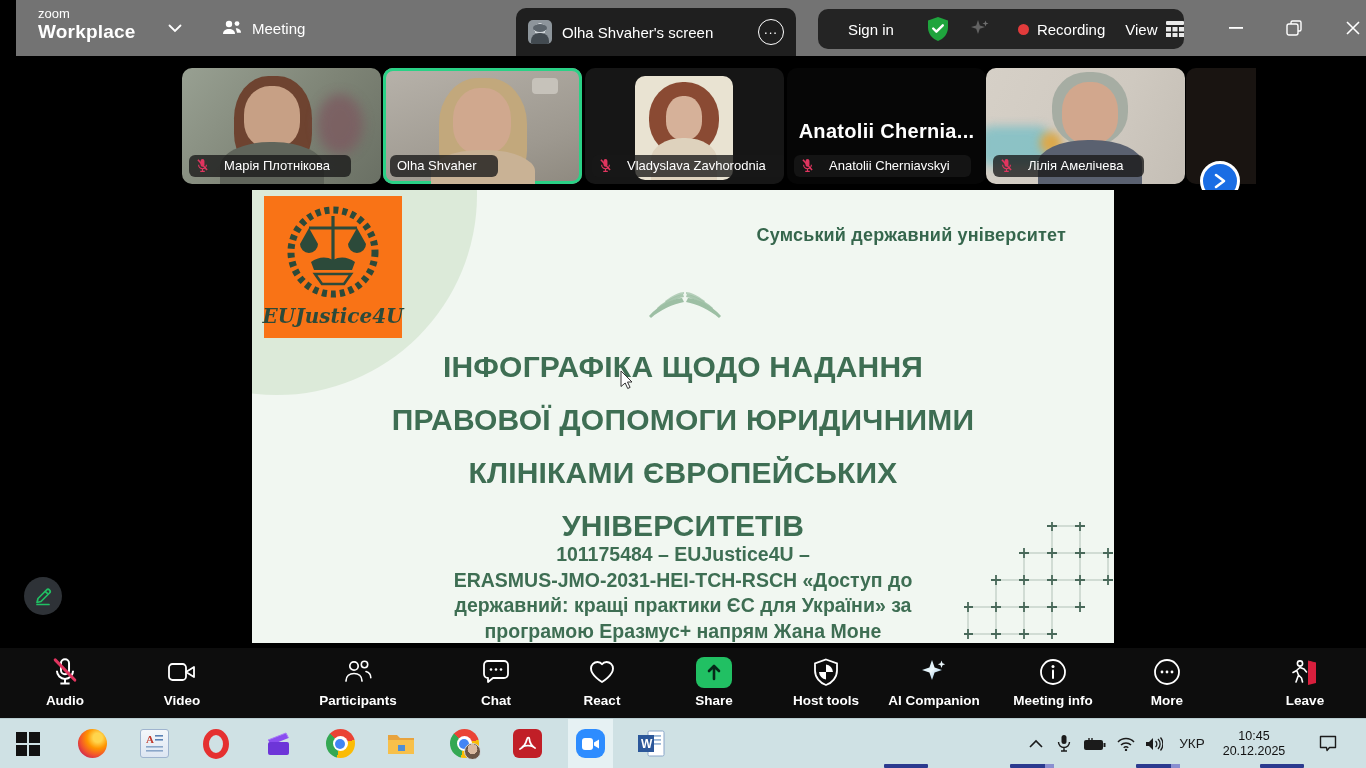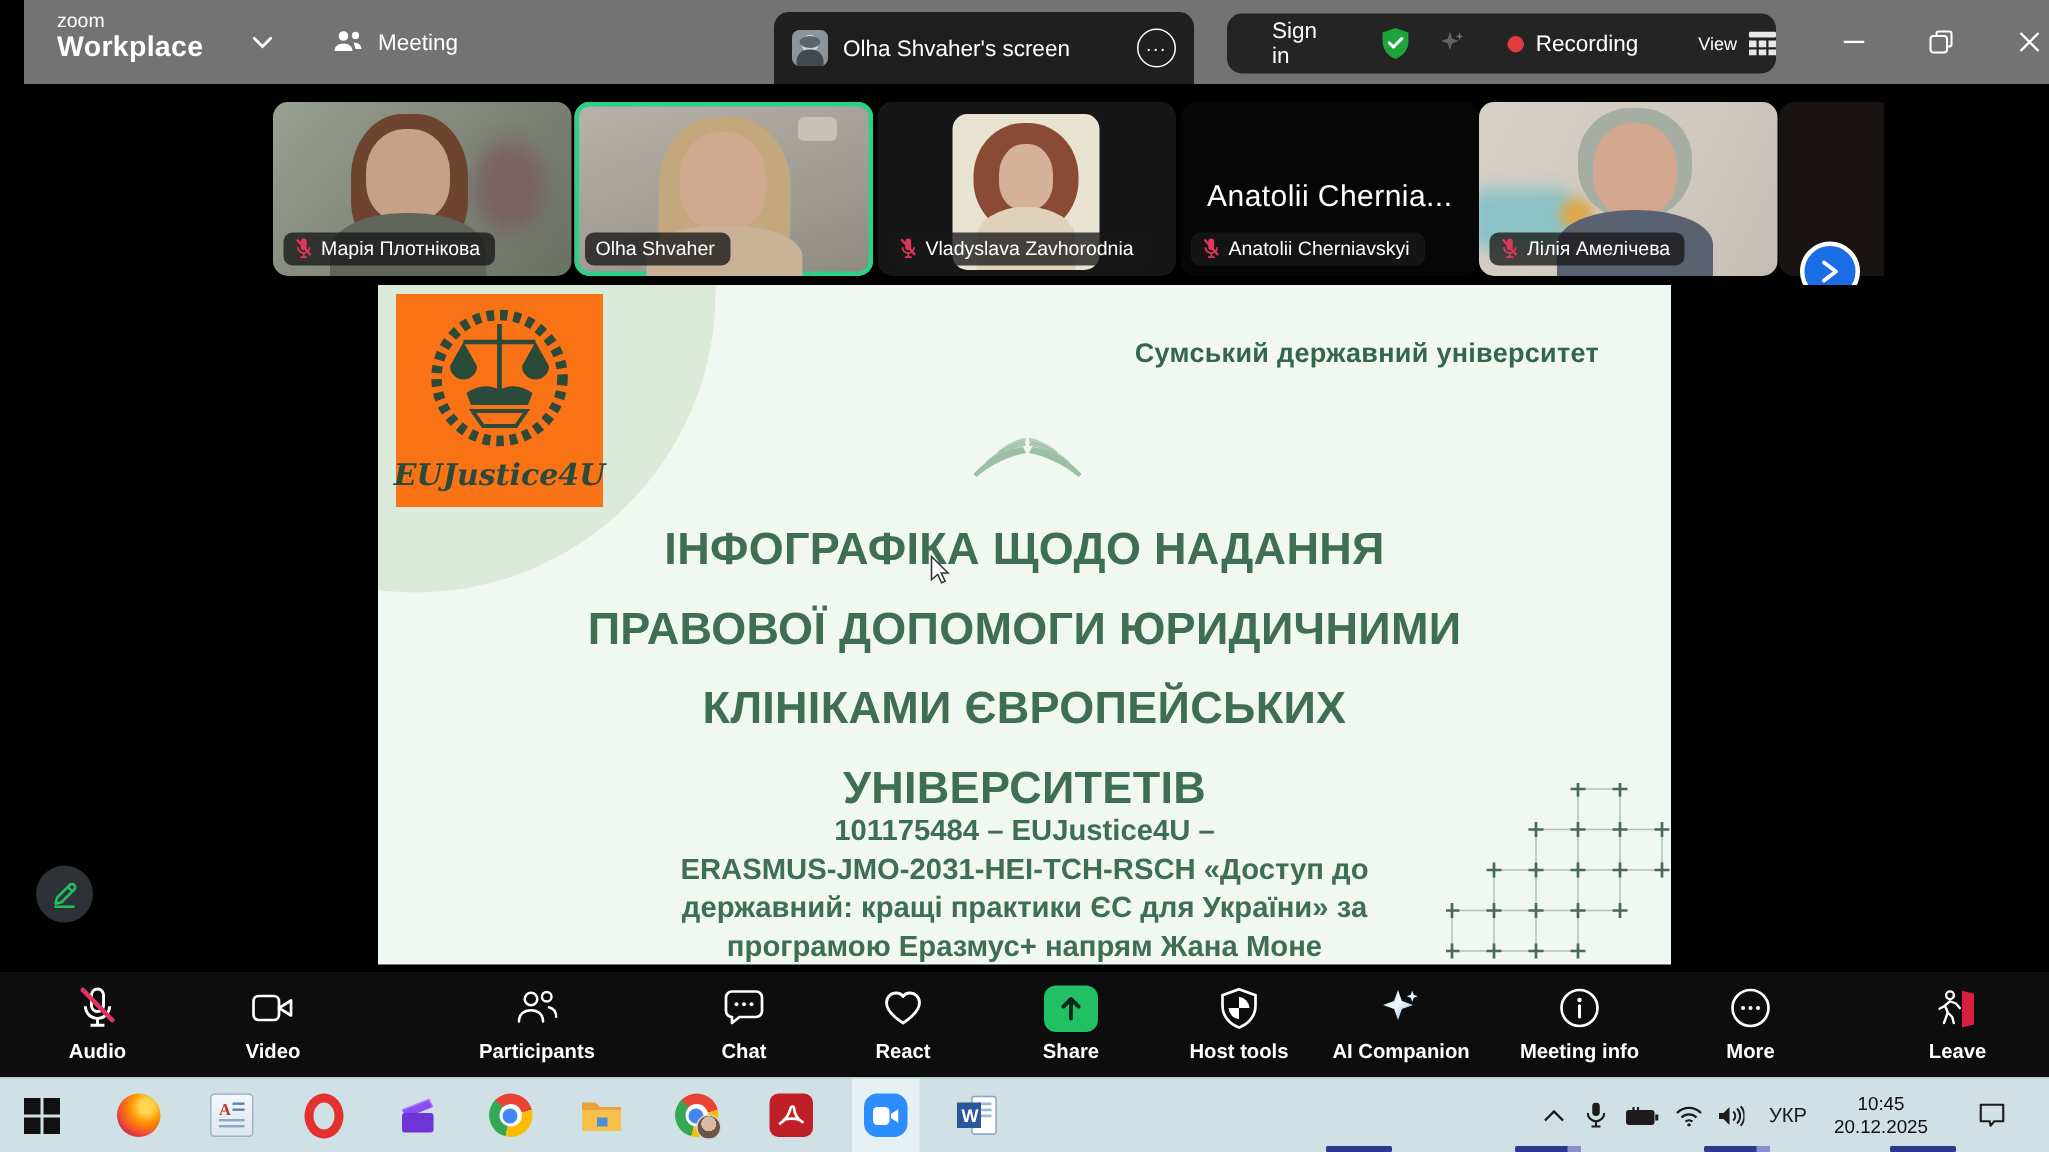--- a/index.html
+++ b/index.html
@@ -18,27 +18,27 @@
   .tab-avatar { width:24px; height:24px; border-radius:5px; background:radial-gradient(circle at 50% 38%, #cfd4d8 0 30%, #8d959b 31% 100%); position:relative; overflow:hidden; flex:none; }
   .tab-avatar::after { content:""; position:absolute; left:5px; top:4px; width:14px; height:8px; border-radius:50%; background:#5b646b; }
   .tab-avatar::before { content:""; position:absolute; left:3px; top:13px; width:18px; height:12px; border-radius:8px 8px 0 0; background:#424a50; z-index:1; }
   .ellipsis-circle { margin-left:auto; width:26px; height:26px; border:1.6px solid #fff; border-radius:50%; display:flex; align-items:center; justify-content:center; color:#fff; font-size:13px; letter-spacing:1px; line-height:0; padding-bottom:4px; }
   #right-cluster { position:absolute; left:802px; top:9px; width:366px; height:40px; background:#242424; border-radius:10px; display:flex; align-items:center; color:#fff; }
   #sign-in { font-size:15px; padding:0 24px 0 30px; cursor:pointer; }
   .shield-ic { margin-left:8px; }
   .sparkle-dim { margin-left:18px; opacity:.75; }
   #recording-ind { display:flex; align-items:center; gap:8px; margin-left:26px; font-size:15px; }
   .rec-dot { width:11px; height:11px; border-radius:50%; background:#e23b3b; }
-  #view-btn { display:flex; align-items:center; gap:8px; margin-left:40px; font-size:12px; cursor:pointer;text-align:center; }
+  #view-btn { display:flex; align-items:center; gap:8px; margin-left:20px; font-size:15px; cursor:pointer;text-align:center; }
   .win-btn { position:absolute; top:14px; width:30px; height:28px; display:flex; align-items:center; justify-content:center; cursor:pointer; }
 
   
   #strip { position:absolute; left:0; top:56px; width:1366px; height:134px; background:#000; }
   .tile { position:absolute; top:12px; width:199px; height:116px; border-radius:10px; overflow:hidden; background:#111; }
-  .tile .pill { position:absolute; left:7px; bottom:7px; display:flex; align-items:center; gap:5px; background:rgba(24,24,24,.78); border-radius:6px; padding:3px 10px 4px 7px; color:#fff; font-size:13px; white-space:nowrap;margin-top:33px; }
+  .tile .pill { position:absolute; left:7px; bottom:7px; display:flex; align-items:center; gap:15px; background:rgba(24,24,24,.78); border-radius:6px; padding:3px 21px 4px 7px; color:#fff; font-size:13px; white-space:nowrap;margin-top:33px; }
   .tile.speaking { outline:3px solid #2ad186; outline-offset:-3px; }
   .head { position:absolute; border-radius:46% 46% 42% 42%; }
   .torso { position:absolute; border-radius:48% 48% 0 0; }
   
   #tile-1 { left:182px; background:linear-gradient(130deg,#98a092 0%,#7e8476 55%,#6a7064 100%); }
   #tile-1 .hair { position:absolute; left:52px; top:8px; width:78px; height:96px; border-radius:44% 44% 40% 40%; background:#6e4330; }
   #tile-1 .head { left:62px; top:18px; width:56px; height:62px; background:#c7a085; }
   #tile-1 .torso { left:38px; top:74px; width:104px; height:52px; background:#60655b; }
   #tile-1 .plant { position:absolute; right:18px; top:26px; width:46px; height:60px; border-radius:50%; background:#7c5a60; filter:blur(6px); opacity:.8; }
   
@@ -48,21 +48,21 @@
   #tile-2 .torso { left:48px; top:82px; width:104px; height:44px; background:#c9b295; }
   #tile-2 .wallbox { position:absolute; right:24px; top:10px; width:26px; height:16px; border-radius:4px; background:#c6c2ba; }
   
   #tile-3 { left:585px; background:#161616; }
   #tile-3 .photo { position:absolute; left:50px; top:8px; width:98px; height:104px; border-radius:10px; background:#e9e3d2; overflow:hidden; }
   #tile-3 .hair { position:absolute; left:14px; top:6px; width:70px; height:74px; border-radius:48%; background:#8a4a33; }
   #tile-3 .head { left:31px; top:20px; width:36px; height:44px; background:#d6b199; }
   #tile-3 .torso { left:16px; top:62px; width:66px; height:44px; background:#ded2bd; }
   
   #tile-4 { left:787px; background:#060606; }
-  #tile-4 .bigname { position:absolute; left:0; right:0; top:52px; text-align:center; color:#fff; font-size:20px; font-weight:400; letter-spacing:.3px; }
+  #tile-4 .bigname { position:absolute; left:0; right:0; top:52px; text-align:center; color:#fff; font-size:20px; font-weight:700; letter-spacing:.3px; }
   
   #tile-5 { left:986px; background:linear-gradient(115deg,#d6d0c7 0%,#cfc9c0 60%,#c4beb5 100%); }
   #tile-5 .sofa { position:absolute; left:-6px; top:58px; width:70px; height:40px; border-radius:12px; background:#7fc0c6; filter:blur(5px); opacity:.85; }
   #tile-5 .lamp { position:absolute; left:54px; top:64px; width:22px; height:22px; border-radius:50%; background:#dca84a; filter:blur(4px); }
   #tile-5 .hair { position:absolute; left:66px; top:4px; width:76px; height:74px; border-radius:46%; background:#a6ada3; }
   #tile-5 .head { left:76px; top:14px; width:56px; height:62px; background:#d2a78d; }
   #tile-5 .torso { left:52px; top:72px; width:104px; height:48px; background:#5a6170; }
   #partial-tile { left:1186px; width:70px; border-radius:10px 0 0 10px; background:#191411; }
   #next-page-btn { position:absolute; left:1200px; top:105px; width:40px; height:40px; border-radius:50%; background:#1a6de4; border:3px solid #fff; display:flex; align-items:center; justify-content:center; cursor:pointer; }
 

